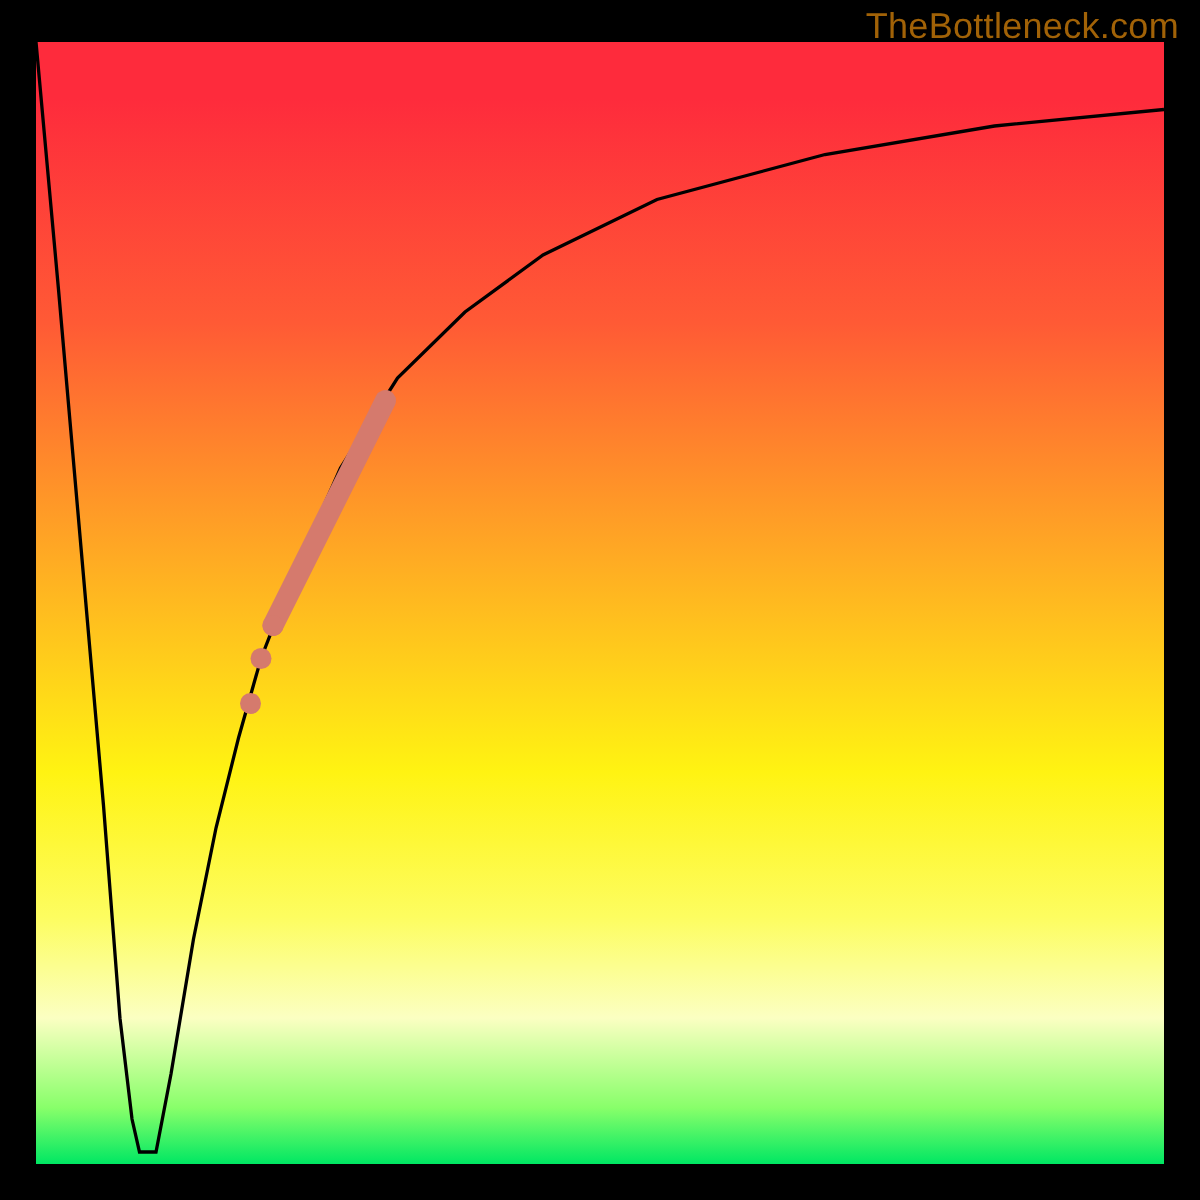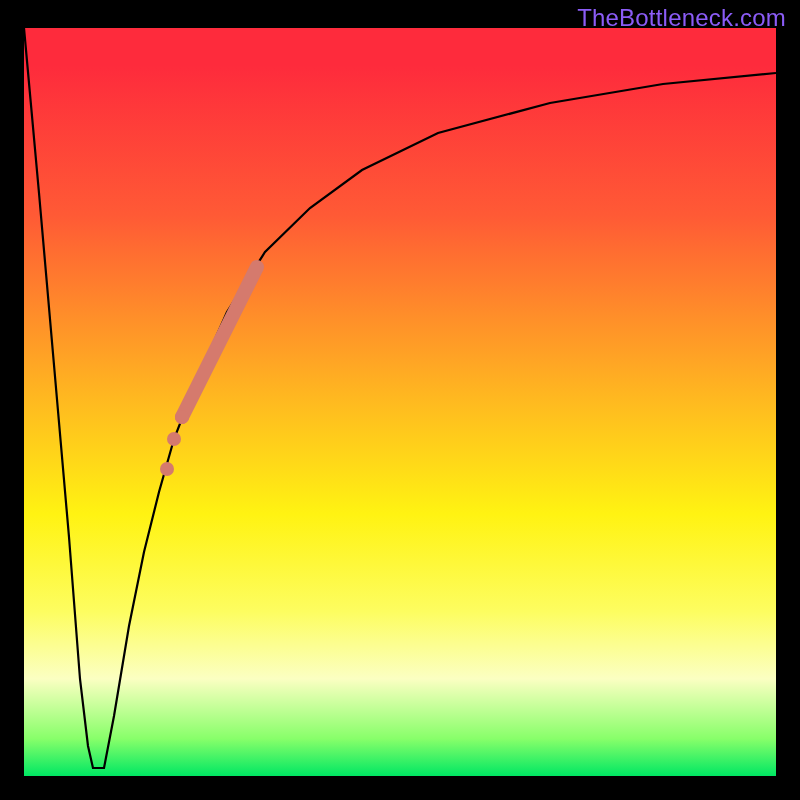--- a/index.html
+++ b/index.html
@@ -14,21 +14,21 @@
   .frame {
     position: relative;
     width: 800px;
     height: 800px;
     background: #000;
   }
   .watermark {
     position: absolute;
     top: 4px;
     right: 14px;
-    color: #8b5cf6;
+    color: #a16207;
     font-size: 24px;
     font-weight: 400;
     letter-spacing: 0.2px;
     user-select: none;
   }
   .plot-area {
     position: absolute;
     left: 24px;
     top: 28px;
     width: 752px;

